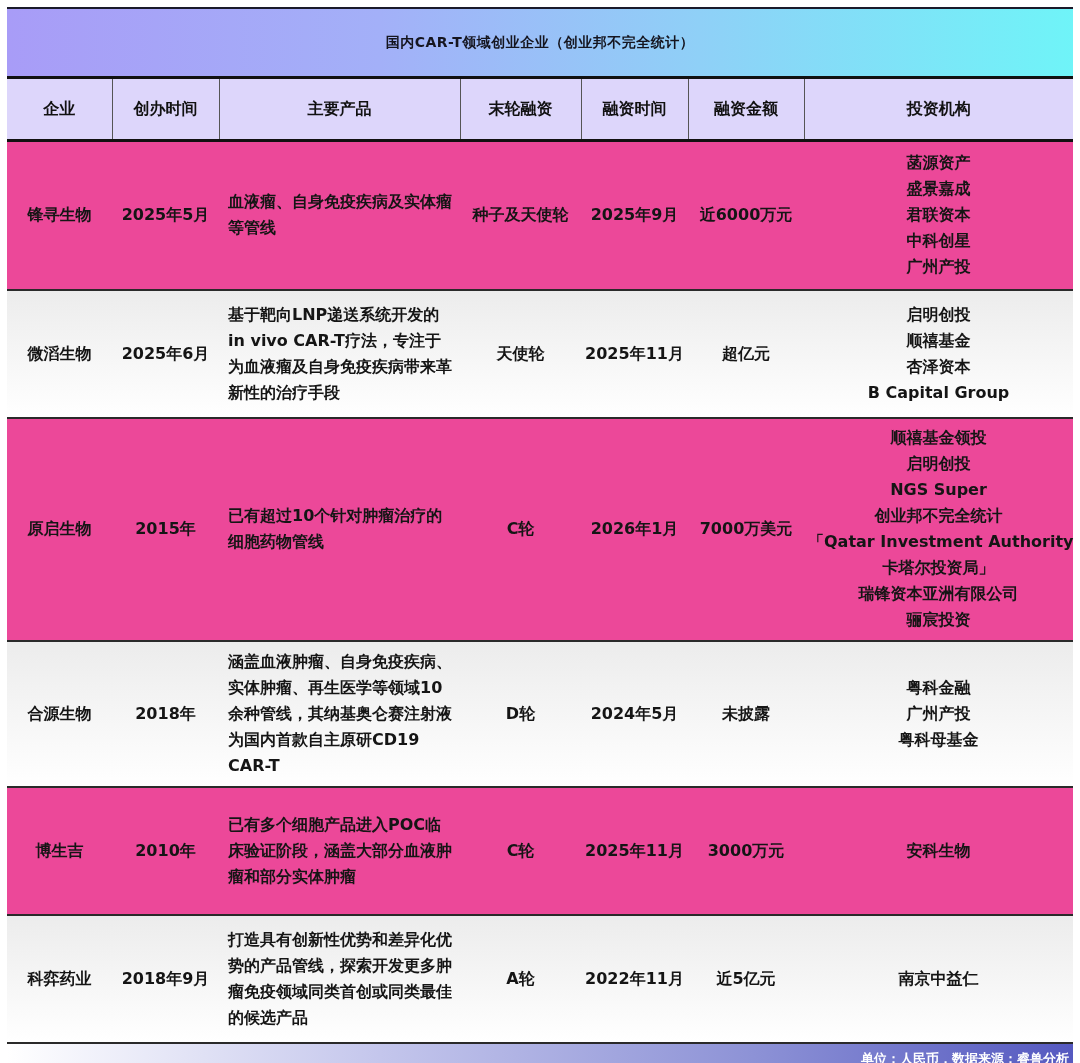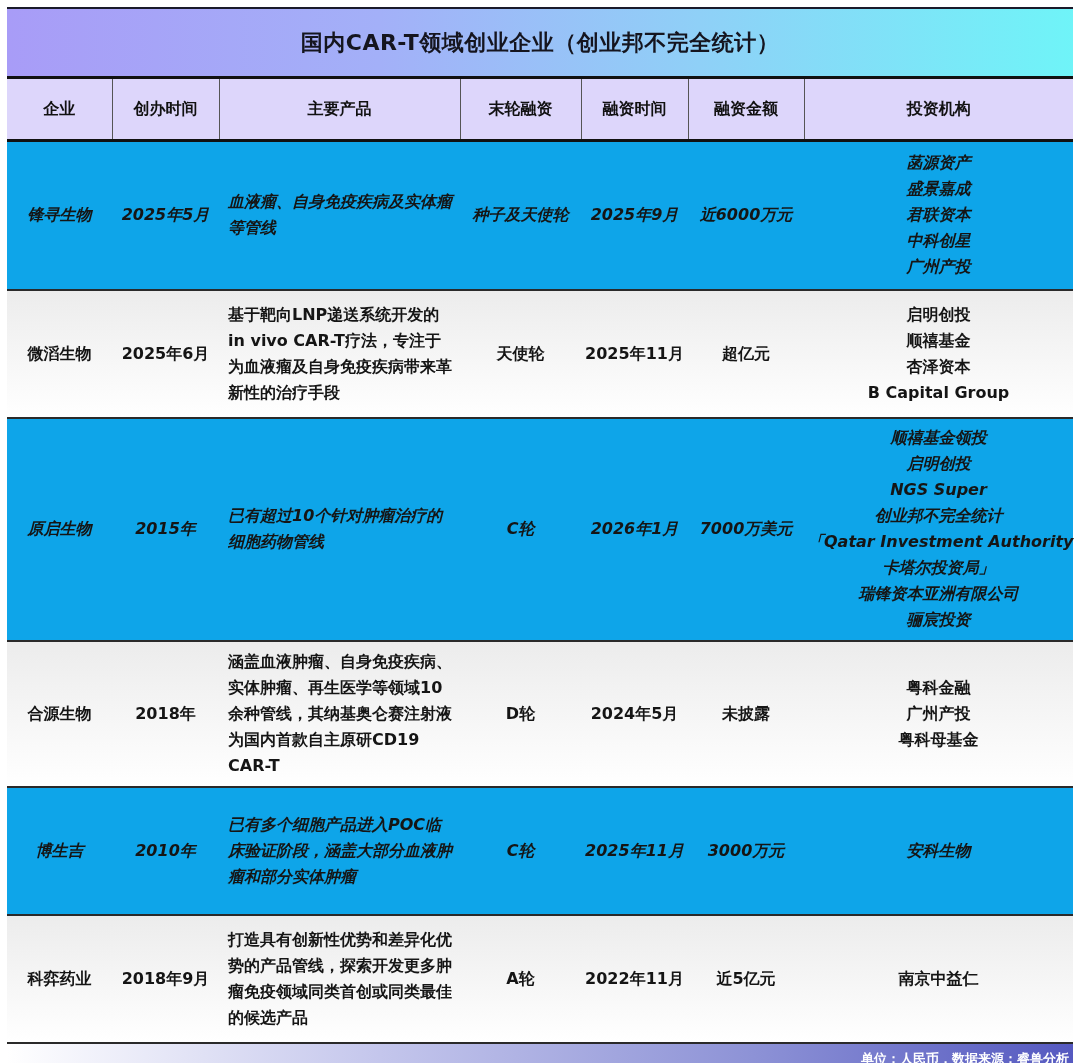--- a/index.html
+++ b/index.html
@@ -13,21 +13,21 @@
   }
   .title-band {
     height: 72px;
     background: linear-gradient(90deg, #a89cf7 0%, #a3b0f8 35%, #8fd0f7 65%, #6ff4f8 100%);
     border-top: 2px solid #1a1a2a;
     border-bottom: 3px solid #111;
     display: flex; align-items: center; justify-content: center;
     box-sizing: border-box;
   }
   .title-band span {
-    font-size: 22px; font-weight: bold; color: #15151f; letter-spacing: 0.5px;
+    font-size: 14px; font-weight: bold; color: #15151f; letter-spacing: 0.5px;
   }
   table {
     border-collapse: collapse; width: 1066px; table-layout: fixed;
   }
   thead th {
     background: #ddd6fb;
     height: 38px;
     font-size: 16px; font-weight: bold; color: #111;
     border-left: 1px solid #555; border-right: 1px solid #555;
     border-bottom: 3px solid #111;
@@ -41,21 +41,21 @@
     padding: 0 4px;
     border-bottom: 2px solid #2a2a2a;
     line-height: 26px;
   }
   tbody td.product {
     text-align: left; padding-left: 9px; padding-right: 4px;
   }
   tbody tr.alt td {
     background: linear-gradient(180deg, #ececec 0%, #ffffff 100%);
   }
-  tbody tr.plain td { background: #0ea5e9; font-style: italic; }
+  tbody tr.plain td { background: #ec4899; }
   .inv-line { display: block; white-space: nowrap; }
   .footer-band {
     height: 32px;
     background: linear-gradient(90deg, #ffffff 0%, #c4c6ec 35%, #8d92d6 70%, #5559c0 100%);
     border-bottom: 2px solid #333;
     display: flex; align-items: center; justify-content: flex-end;
     box-sizing: border-box;
     padding-right: 4px;
   }
   .footer-band span {

